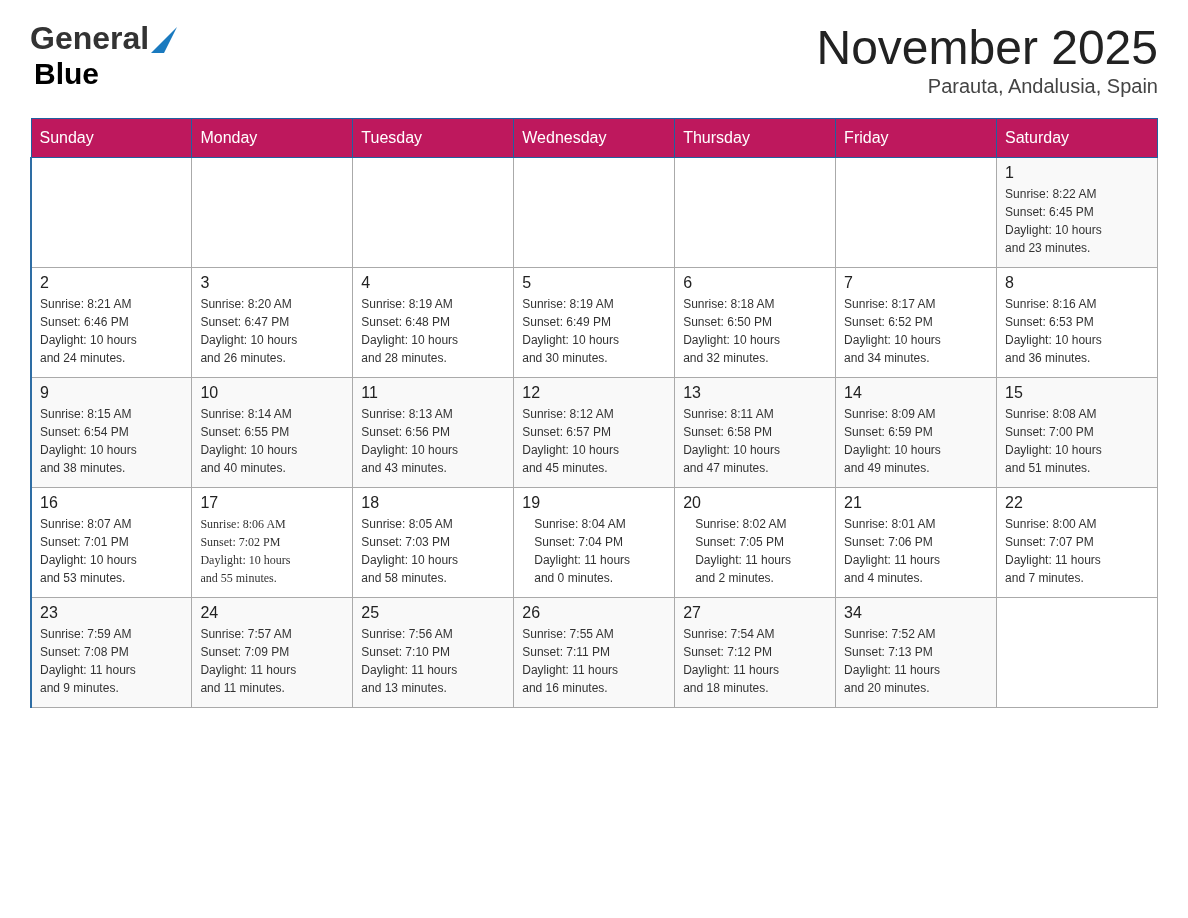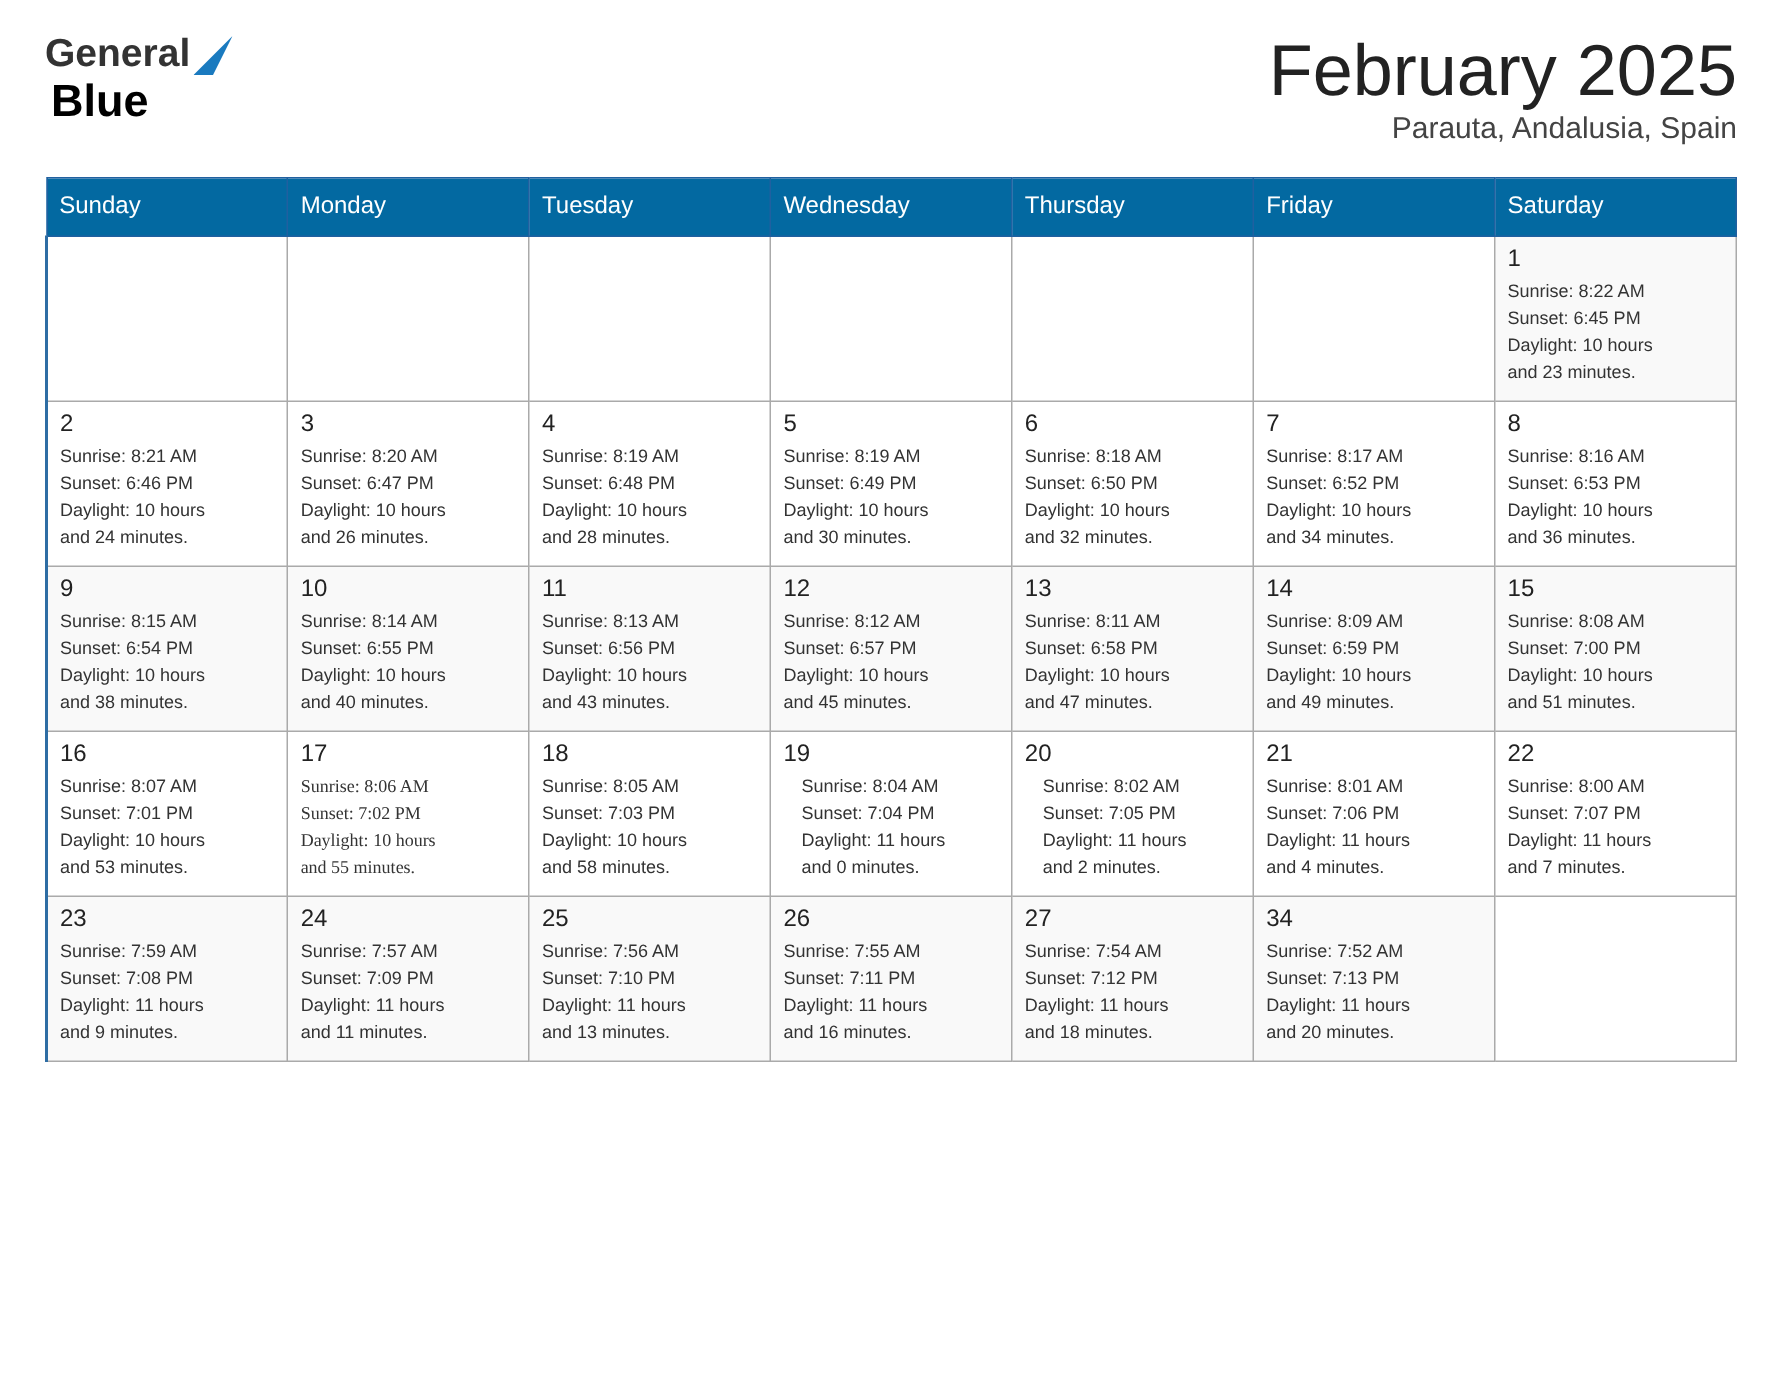--- a/index.html
+++ b/index.html
@@ -27,21 +27,21 @@
     .location {
       font-size: 20px;
       color: #444;
     }
     .calendar {
       width: 100%;
       border-collapse: collapse;
       border: 1px solid #aaa;
     }
     .calendar thead th {
-      background-color: #0369a1;
+      background-color: #be185d;
       color: #fff;
       padding: 10px 8px;
       font-size: 16px;
       font-weight: normal;
       text-align: left;
       border: 1px solid #2060a0;
     }
     .calendar tbody td {
       vertical-align: top;
       padding: 6px 8px;
@@ -83,31 +83,31 @@
       display: flex;
       align-items: center;
     }
   </style>
 </head>
 <body>
 
 <div class="header">
   <div class="logo-wrapper">
     <div class="logo-row1">
-      <span style="font-size:26px;font-weight:bold;color:#333;text-align:right;">General</span>
+      <span style="font-size:32px;font-weight:bold;color:#333;text-align:right;">General</span>
       <svg width="26" height="26" viewBox="0 0 26 26" style="margin-left:2px;margin-top:2px;">
         <polygon points="0,26 13,26 26,0" fill="#1a7abf"></polygon>
       </svg>
     </div>
     <div>
       <span style="font-size:30px;font-weight:bold;color:#000000;margin-left:4px;">Blue</span>
     </div>
   </div>
   <div class="title-block">
-    <div class="month-title">February 2025</div>
+    <div class="month-title">November 2025</div>
     <div class="location">Parauta, Andalusia, Spain</div>
   </div>
 </div>
 
 <table class="calendar">
   <thead>
     <tr>
     <th>Sunday</th>
         <th>Monday</th>
         <th>Tuesday</th>

